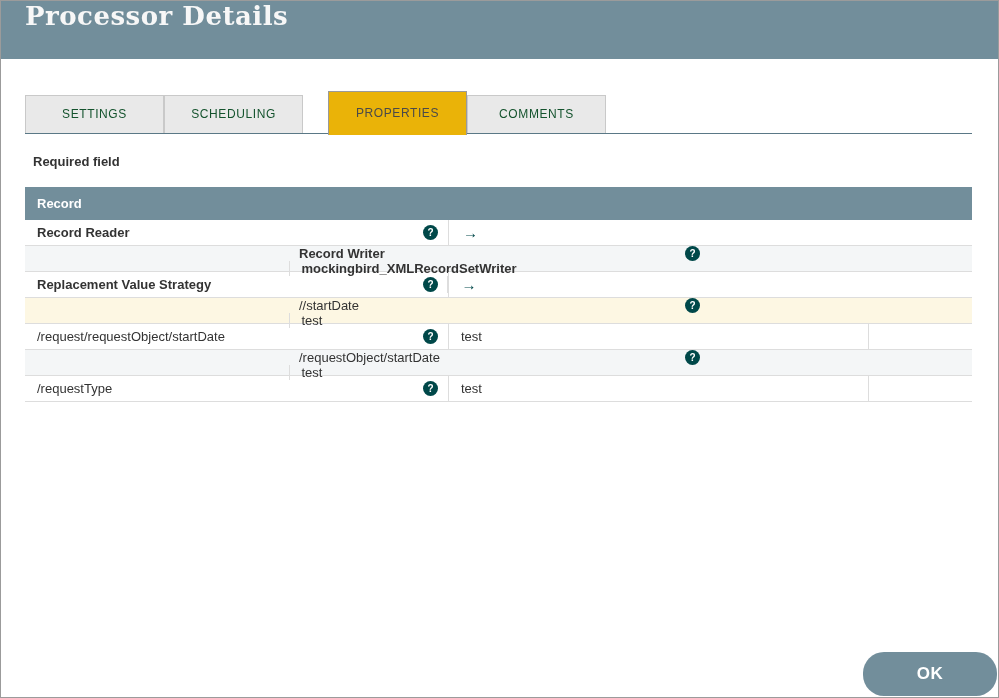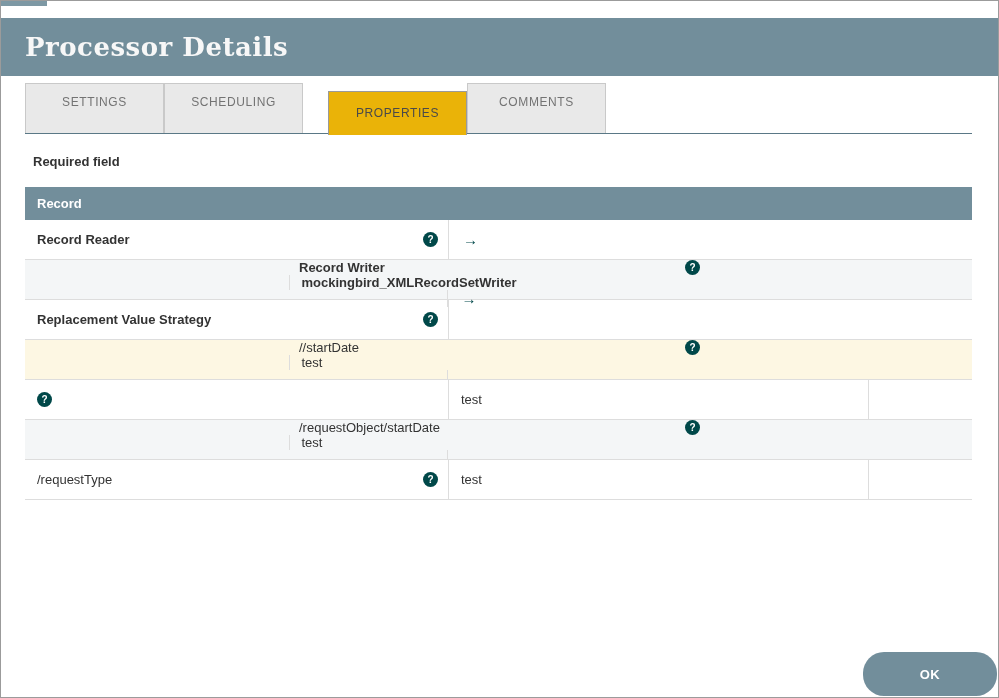--- a/index.html
+++ b/index.html
@@ -9,36 +9,36 @@
     box-sizing:border-box;border:1px solid #9b9b9b;
   }
   *{box-sizing:border-box;}
 
   
   .backdrop-strip{position:absolute;top:0;left:0;width:100%;height:5px;background:#ffffff;}
   .backdrop-tab{position:absolute;top:0;left:0;width:46px;height:5px;background:#7d98a4;}
 
   
   .dlg-header{
-    position:absolute;top:17px;left:0;width:100%;height:58px;
-    background:#728e9b;display:flex;align-items:center;
+    position:absolute;top:0;left:0;width:100%;height:58px;
+    background:#728e9b;display:flex;align-items:flex-start;
   }
   .dlg-title{
     margin-left:24px;color:#f7f7f7;font-size:26px;font-weight:bold;
     font-family:"DejaVu Serif", serif;letter-spacing:0.5px;
   }
 
   
   .tabs{
     position:absolute;top:95px;left:24px;width:947px;height:38px;
     border-bottom:1px solid #5a7886;display:flex;align-items:flex-end;
   }
   .tab{
-    width:139px;height:50px;line-height:36px;text-align:center;
-    font-size:12px;letter-spacing:0.6px;color:#737373;
+    width:139px;height:38px;line-height:36px;text-align:center;
+    font-size:12px;letter-spacing:0.6px;color:#14532d;
     background:#e9e9e9;border:1px solid #c9c9c9;border-bottom:none;
     cursor:pointer;white-space:nowrap;
   }
   .tab.active{
     position:relative;z-index:2;height:44px;line-height:42px;
     background:#eab308;color:#4a4a4a;border:1px solid #9a9a9a;border-bottom:none;
     margin-bottom:-2px;
     margin-left:25px;
   }
 
@@ -49,21 +49,21 @@
 
   
   .ptable{
     position:absolute;top:186px;left:24px;width:947px;
     font-size:13px;color:#333;
   }
   .thead{
     display:flex;background:#728e9b;color:#fff;font-weight:bold;height:33px;align-items:center;
   }
   .trow{
-    display:flex;height:40px;align-items:center;background:#fff;
+    display:flex;height:26px;align-items:center;background:#fff;
     border-bottom:1px solid #ddd;
   }
   .trow.alt{background:#f4f6f7;flex-direction:column;}
   .trow.hl-yellow{background:#fdf7e3;flex-direction:column;}
   .trow.bold .c-prop-label,.trow.bold .c-value{font-weight:bold;}
   .c-prop{width:423px;padding:0 10px 0 12px;display:flex;align-items:center;justify-content:space-between;height:100%;}
   .thead .c-prop{justify-content:flex-start;}
   .c-value{width:420px;padding-left:12px;border-left:1px solid #ddd;height:100%;display:flex;align-items:center;}
   .thead .c-value{border-left:none;}
   .c-nav{width:104px;padding-left:14px;border-left:1px solid #ddd;height:100%;display:flex;align-items:center;}
@@ -71,21 +71,21 @@
   .help-icon{
     width:15px;height:15px;border-radius:50%;background:#004849;color:#fff;
     font-size:10px;font-weight:bold;display:inline-flex;align-items:center;justify-content:center;
     flex:0 0 auto;cursor:pointer;
   }
   .goto-arrow{color:#004849;font-weight:bold;font-size:15px;cursor:pointer;}
 
   
   .ok-button{
     position:absolute;right:1px;bottom:1px;width:134px;height:44px;
-    background:#728e9b;color:#fff;font-weight:bold;font-size:13px;
+    background:#728e9b;color:#fff;font-weight:bold;font-size:17px;
     display:flex;align-items:center;justify-content:center;cursor:pointer;
     letter-spacing:0.5px;
     border-radius:21px;
   }
 </style>
 </head>
 <body>
 
 <div class="backdrop-strip"></div>
 <div class="backdrop-tab"></div>
@@ -138,20 +138,21 @@
       <div class="trow hl-yellow">
         <div class="c-prop">
           <span class="c-prop-label">//startDate</span>
           <span class="help-icon">?</span>
         </div>
         <div class="c-value">test</div>
         <div class="c-nav"></div>
       </div>
       <div class="trow">
         <div class="c-prop">
+          <span class="c-prop-label">/request/requestObject/startDate</span>
           <span class="help-icon">?</span>
         </div>
         <div class="c-value">test</div>
         <div class="c-nav"></div>
       </div>
       <div class="trow alt">
         <div class="c-prop">
           <span class="c-prop-label">/requestObject/startDate</span>
           <span class="help-icon">?</span>
         </div>

